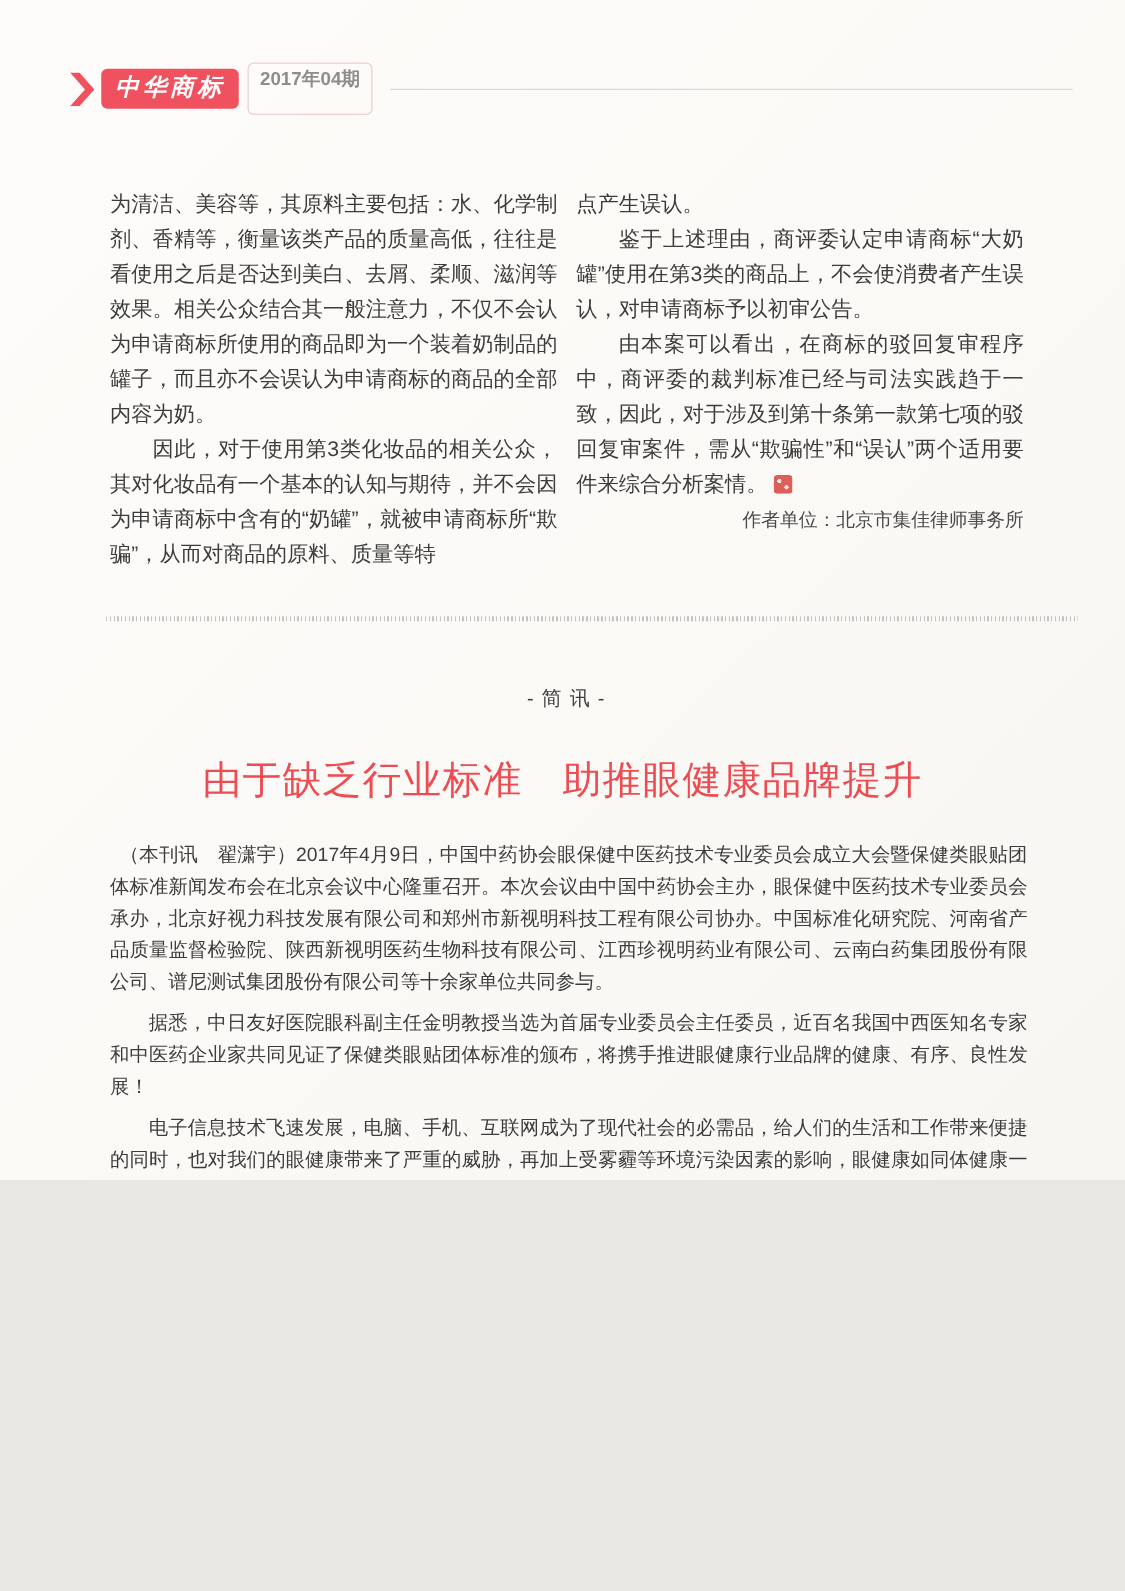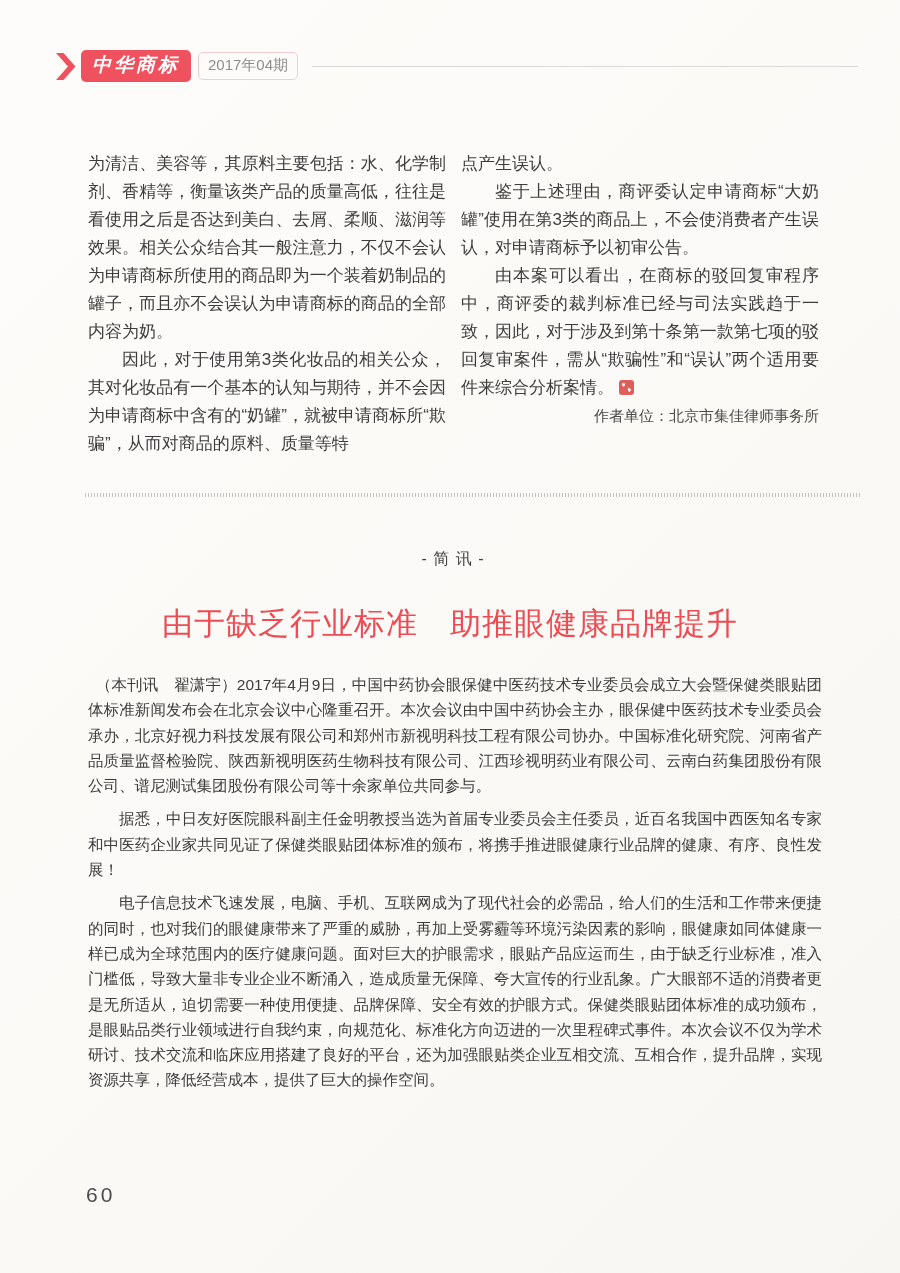--- a/index.html
+++ b/index.html
@@ -1,32 +1,32 @@
 <!DOCTYPE html>
 <html><head>
 <meta charset="utf-8">
 <style>
   html,body{margin:0;padding:0;}
   body{width:900px;height:1273px;background:#e9e7e3;}
   .page{
-    position:relative;width:900px;height:1273px;overflow:hidden;
+    position:relative;width:900px;height:944px;overflow:hidden;
     background:linear-gradient(135deg,#fdfcfa 0%,#fbf9f6 60%,#f8f6f2 100%);
     font-family:"Liberation Sans","DejaVu Sans",sans-serif;color:#3d3d3d;
   }
   
   .header{position:absolute;top:50px;left:55px;right:42px;display:flex;align-items:center;}
   .chevron{flex:0 0 auto;margin-right:5px;display:block;}
   .ribbon{
     flex:0 0 auto;background:#f0515f;color:#fff;border-radius:5px;
     padding:2px 11px 4px 11px;font-family:"DejaVu Serif","Liberation Serif",serif;
     font-style:italic;font-weight:bold;font-size:19px;letter-spacing:3px;
   }
   .issue-badge{
     flex:0 0 auto;margin-left:7px;color:#8d8d8d;font-size:15px;
-    border:1px solid #f0cdd0;border-radius:5px;padding:3px 9px 4px 9px;
+    border:1px solid #f0cdd0;border-radius:5px;padding:3px 9px 18px 9px;font-weight:bold;
   }
   .header-rule{flex:1 1 auto;height:1px;background:#dadada;margin-left:14px;}
   
   .article{position:absolute;top:150px;left:88px;width:734px;display:flex;gap:15px;}
   .col{width:358px;font-size:17px;line-height:28px;text-align:justify;color:#3c3c3c;}
   .col p{margin:0;}
   .indent{text-indent:2em;}
   .seal{
     display:inline-block;width:15px;height:15px;border-radius:3px;margin-left:5px;vertical-align:-2px;
     background:

